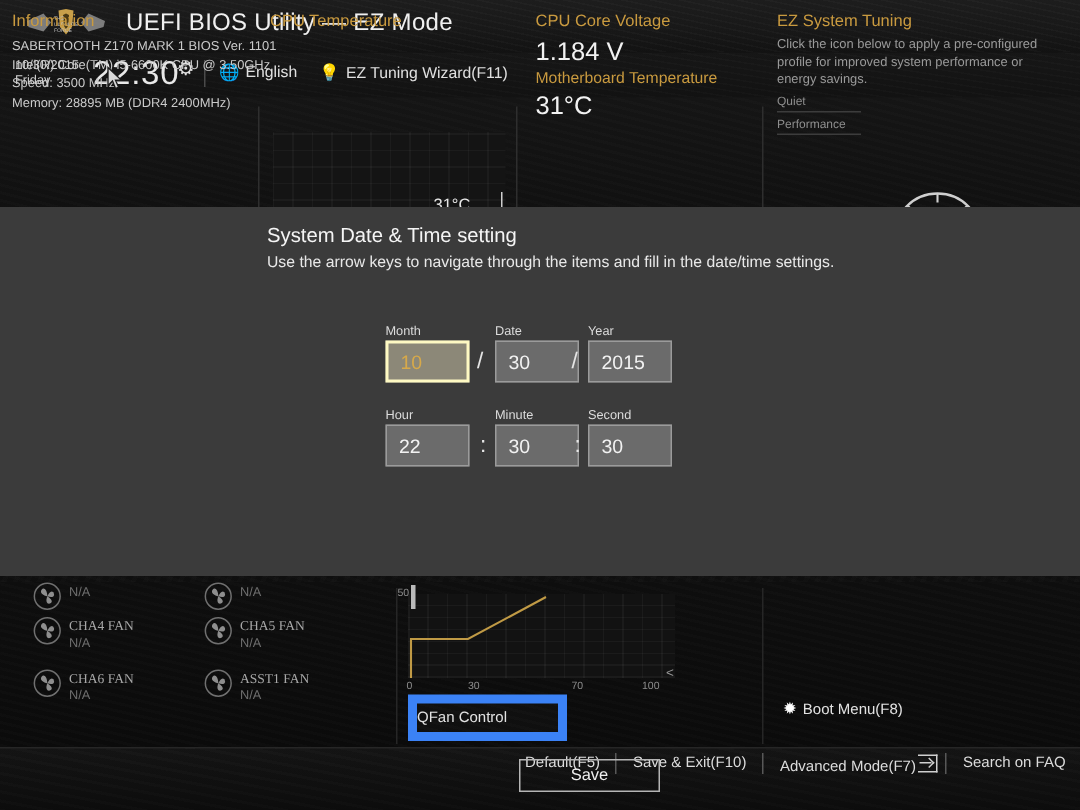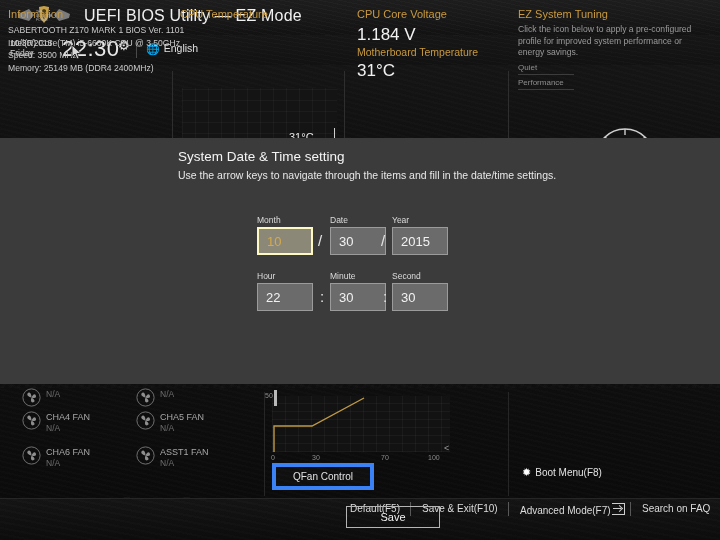--- a/index.html
+++ b/index.html
@@ -190,20 +190,21 @@
     position: absolute;
     left: 0; top: 0;
     width: 19px; height: 19px;
   }
   .fan-name {
     position: absolute;
     left: 24px; top: 1px;
     font-size: 9px;
     color: #a8a8a8;
     white-space: nowrap;
+    font-family: Liberation Serif, serif;
   }
   .fan-na {
     position: absolute;
     left: 24px; top: 12px;
     font-size: 8.5px;
     color: #6e6e6e;
   }
   .sect-sep {
     position: absolute;
     width: 1px;
@@ -220,26 +221,26 @@
   }
   .axis-lbl {
     position: absolute;
     font-size: 7px;
     color: #8c8c8c;
   }
   .qfan-btn {
     position: absolute;
     left: 272px; top: 463px;
     width: 94px; height: 19px;
-    border: 4px solid #3b82f6;
+    border: 6px solid #3b82f6;
     color: #e2e2e2;
     font-size: 10px;
     display: flex;
     align-items: center;
-    justify-content: center;
+    justify-content: flex-start;
     background: rgba(255,255,255,0.02);
   }
   .bootmenu {
     position: absolute;
     left: 522px; top: 466px;
     font-size: 10px;
     color: #e2e2e2;
   }
   .bootmenu .star { color: #fff; margin-right: 4px; font-size: 11px; }
 
@@ -413,35 +414,38 @@
 
   <div class="clock">22:30</div>
   <div class="gear-ic">⚙</div>
 
   <div class="vdiv" style="left:136px;"></div>
 
   <div class="lang">
     <span class="gl">🌐</span><span>English</span>
   </div>
 
+  <div class="ezwiz">
+    <span class="bulb">💡</span><span>EZ Tuning Wizard(F11)</span>
+  </div>
 
   <div class="cursor">
     <svg width="12" height="17" viewBox="0 0 12 17">
       <path d="M1 1 L1 13 L4 10 L6 15 L8 14 L6 9.5 L10 9.5 Z" fill="#d8d8d8" stroke="#1a1a1a" stroke-width="0.9"></path>
     </svg>
   </div>
 
   <div class="strip"></div>
 
   <div class="panel" style="left:8px; width:165px;">
     <div class="p-title">Information</div>
     <div class="p-line">SABERTOOTH Z170 MARK 1    BIOS Ver. 1101</div>
     <div class="p-line">Intel(R) Core(TM) i5-6600K CPU @ 3.50GHz</div>
     <div class="p-line">Speed: 3500 MHz</div>
-    <div class="p-line">Memory: 25149 MB (DDR4 2400MHz)</div>
+    <div class="p-line">Memory: 28895 MB (DDR4 2400MHz)</div>
   </div>
 
   <div class="panel-sep" style="left:172px; top:71px;"></div>
 
   <div class="panel" style="left:180px; width:160px;">
     <div class="p-title">CPU Temperature</div>
   </div>
   <div class="graph-box" style="left:182px; top:88px; width:155px; height:57px;"></div>
   <div class="graph-val" style="left:289px; top:131px;">31°C</div>
   <div style="position:absolute; left:334px; top:128px; width:1px; height:15px; background:#cfcfcf;"></div>

